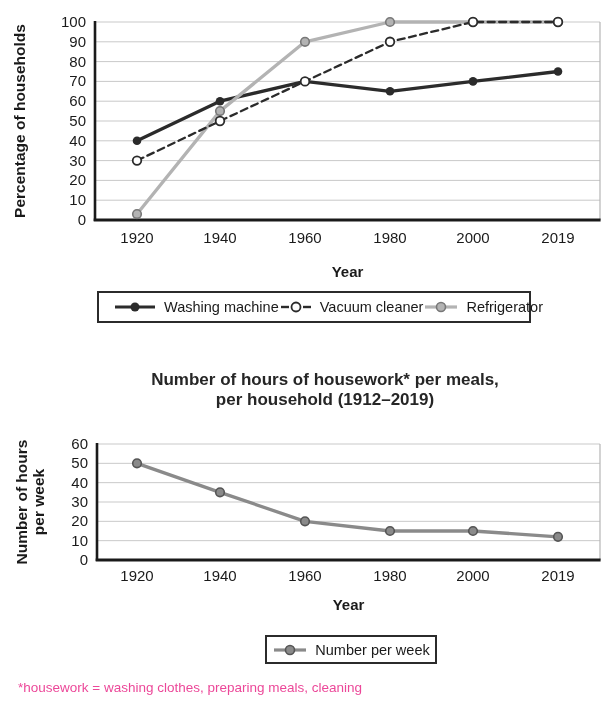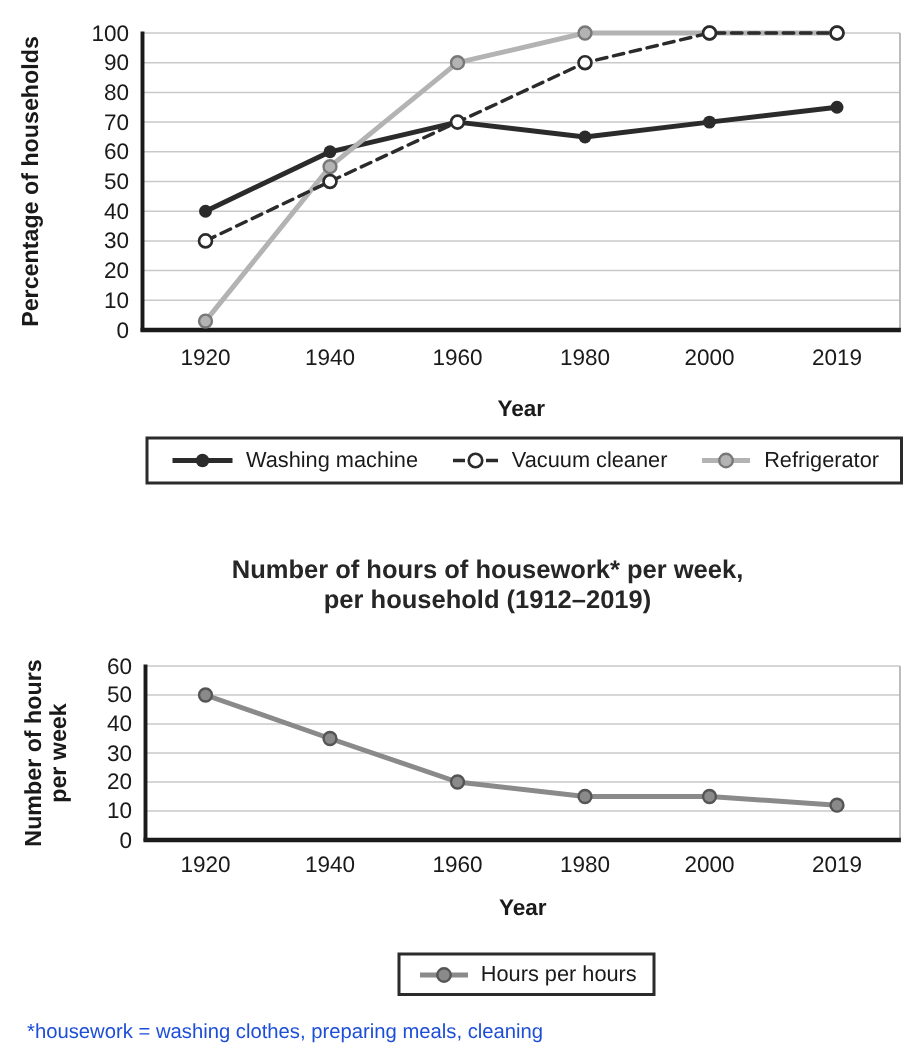--- a/index.html
+++ b/index.html
@@ -16,21 +16,21 @@
   .legend{
     box-sizing:border-box;
     height:29px;
     border:2px solid #2b2b2b;
     background:#fff;
     display:flex;
     align-items:center;
   }
   .legend-top{
     margin:5px 0 0 97px;
-    width:505px;
+    width:434px;
     justify-content:space-between;
     padding:14px 14px;
   }
   .legend-bottom{
     margin:20px 0 0 265px;
     width:172px;
     justify-content:center;
   }
   .legend-item{display:flex;align-items:center;gap:7px;}
   .legend-label{font-size:14.5px;color:#1a1a1a;white-space:nowrap;}
@@ -40,21 +40,21 @@
     text-align:center;
     font-size:17px;
     font-weight:bold;
     line-height:20px;
     color:#262626;
   }
   .chart2{margin-top:13px;}
   .footnote{
     margin:16px 0 0 18px;
     font-size:13.5px;
-    color:#1d4ed8;
+    color:#ec4899;
   }
 </style>
 </head>
 <body>
 
 <div class="page">
 
   <svg id="chart-top" width="616" height="286" viewBox="0 0 616 286">
       <line x1="95" y1="200.2" x2="600" y2="200.2" stroke="#c9c9c9" stroke-width="1"></line>
       <line x1="95" y1="180.4" x2="600" y2="180.4" stroke="#c9c9c9" stroke-width="1"></line>
@@ -130,21 +130,21 @@
       <div class="legend-item">
         <svg width="36" height="12">
           <line x1="2" y1="6" x2="34" y2="6" stroke="#b3b3b3" stroke-width="3.2"></line>
           <circle cx="18" cy="6" r="4.5" fill="#b3b3b3" stroke="#787878" stroke-width="1.6"></circle>
         </svg>
         <span class="legend-label">Refrigerator</span>
       </div>
     </div>
 
   <div class="chart-title">
-    <span>Number of hours of housework* per week,</span><br>
+    <span>Number of hours of housework* per meals,</span><br>
     <span>per household (1912–2019)</span>
   </div>
 
   <svg id="chart-bottom" class="chart2" width="616" height="192" viewBox="0 0 616 192">
       <line x1="97" y1="117.66666666666667" x2="600" y2="117.66666666666667" stroke="#c9c9c9" stroke-width="1"></line>
       <line x1="97" y1="98.33333333333334" x2="600" y2="98.33333333333334" stroke="#c9c9c9" stroke-width="1"></line>
       <line x1="97" y1="79" x2="600" y2="79" stroke="#c9c9c9" stroke-width="1"></line>
       <line x1="97" y1="59.66666666666667" x2="600" y2="59.66666666666667" stroke="#c9c9c9" stroke-width="1"></line>
       <line x1="97" y1="40.33333333333333" x2="600" y2="40.33333333333333" stroke="#c9c9c9" stroke-width="1"></line>
       <line x1="97" y1="21" x2="600" y2="21" stroke="#c9c9c9" stroke-width="1"></line>
@@ -175,19 +175,19 @@
       <circle cx="473" cy="108" r="4.3" fill="#8a8a8a" stroke="#555555" stroke-width="1.6"></circle>
       <circle cx="558" cy="113.8" r="4.3" fill="#8a8a8a" stroke="#555555" stroke-width="1.6"></circle>
     </svg>
 
   <div class="legend legend-bottom" id="legend-bottom">
       <div class="legend-item">
         <svg width="36" height="12">
           <line x1="2" y1="6" x2="34" y2="6" stroke="#8a8a8a" stroke-width="3.2"></line>
           <circle cx="18" cy="6" r="4.5" fill="#8a8a8a" stroke="#555555" stroke-width="1.6"></circle>
         </svg>
-        <span class="legend-label">Hours per hours</span>
+        <span class="legend-label">Number per week</span>
       </div>
     </div>
 
   <div class="footnote">*housework = washing clothes, preparing meals, cleaning</div>
 
 </div>
 
 </body></html>

